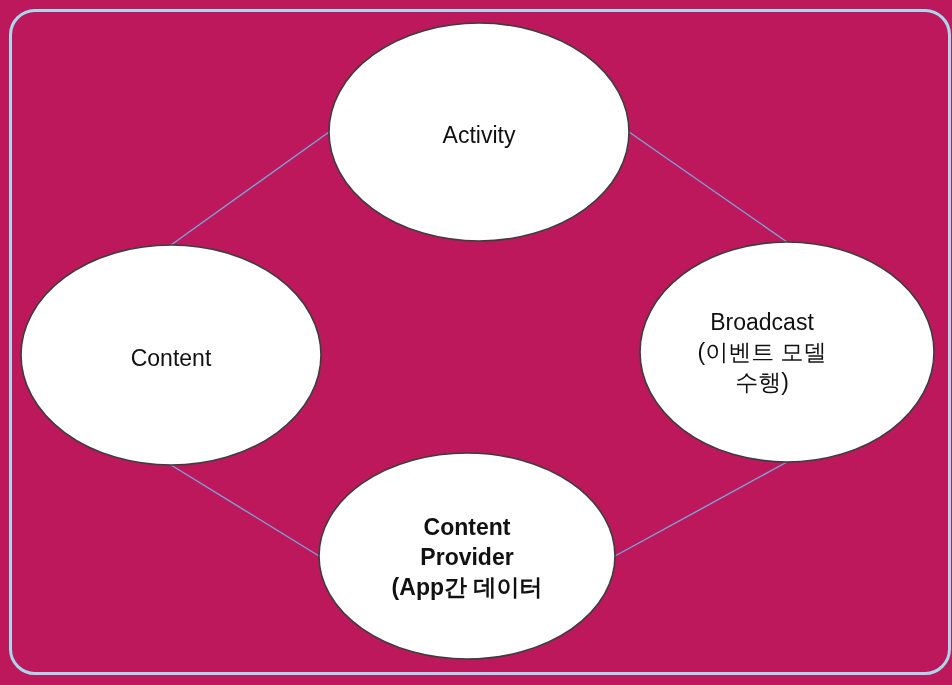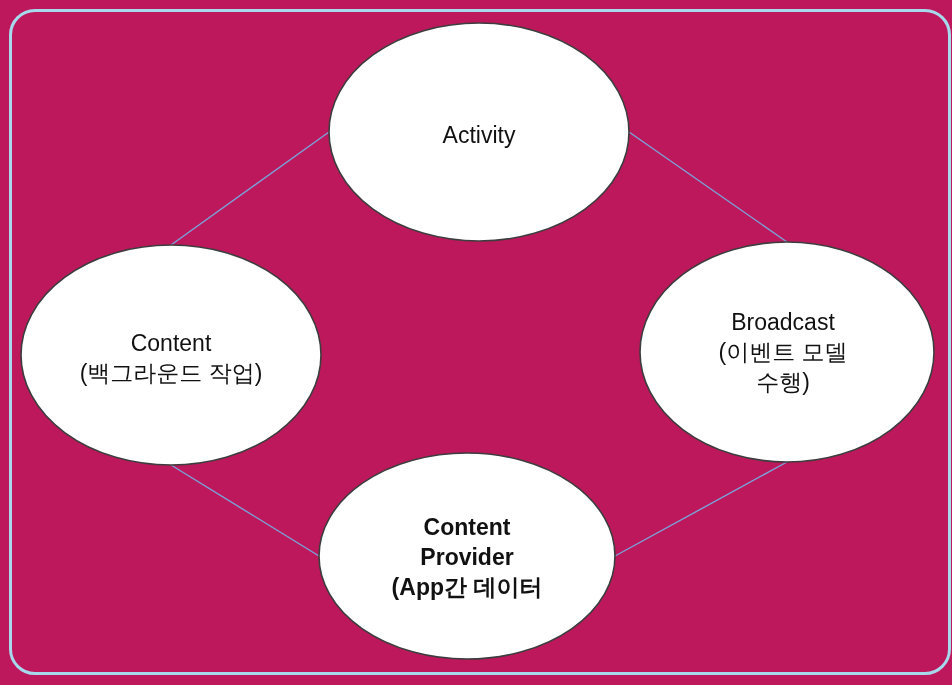--- a/index.html
+++ b/index.html
@@ -58,24 +58,23 @@
     <ellipse cx="787" cy="352" rx="147" ry="110" fill="#ffffff" stroke="#3d3d3d" stroke-width="1.6"></ellipse>
     <ellipse cx="467" cy="556" rx="148" ry="103" fill="#ffffff" stroke="#3d3d3d" stroke-width="1.6"></ellipse>
   </svg>
 
   <div class="node-label" style="left:479px; top:135px;">
     <div>Activity</div>
   </div>
 
   <div class="node-label" style="left:171px; top:358px;">
     <div>Content</div>
-    <div>(백그라운드 작업)</div>
   </div>
 
-  <div class="node-label" style="left:783px; top:352px;">
+  <div class="node-label" style="left:762px; top:352px;">
     <div>Broadcast</div>
     <div>(이벤트 모델</div>
     <div>수행)</div>
   </div>
 
   <div class="node-label" style="left:467px; top:557px;font-weight:bold;">
     <div>Content</div>
     <div>Provider</div>
     <div>(App간 데이터</div>
   </div>

